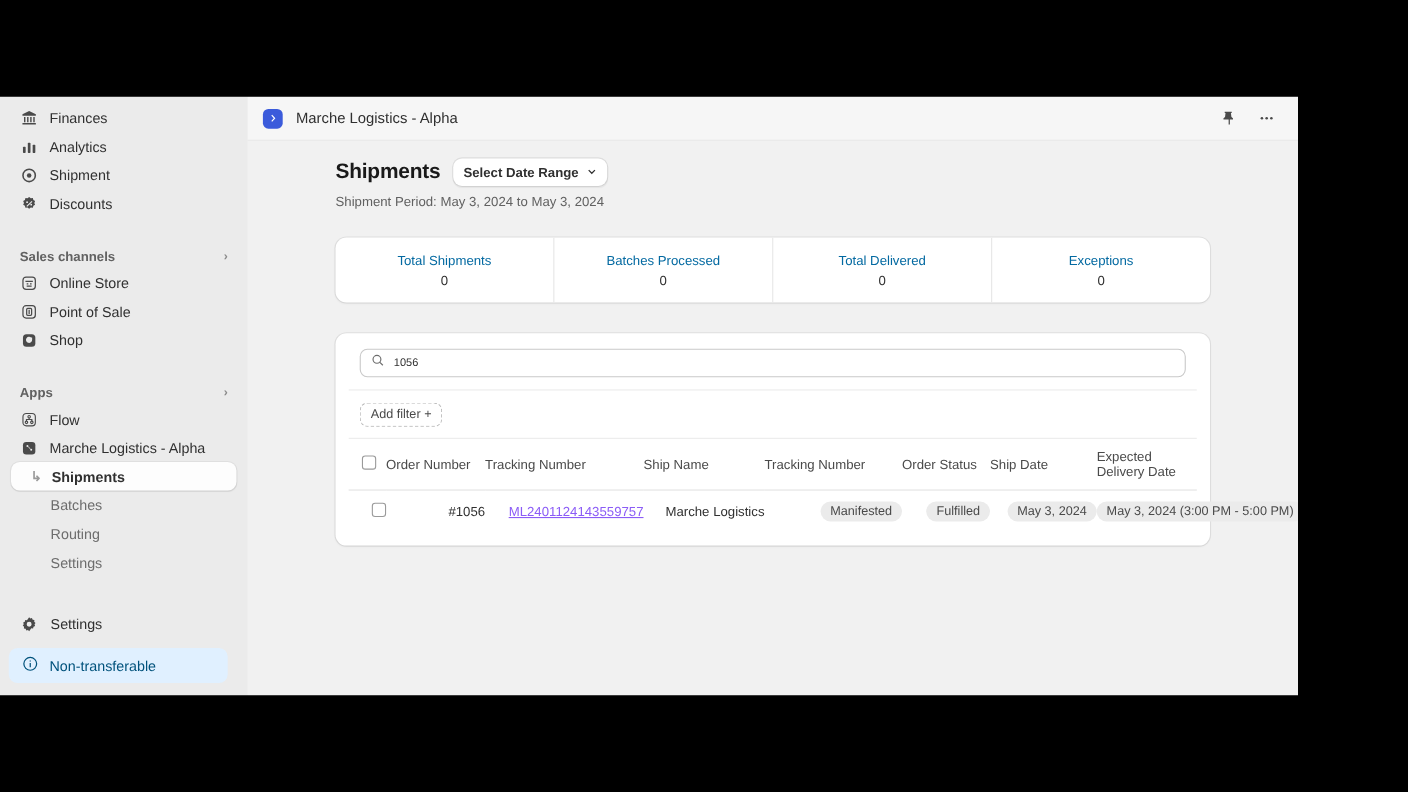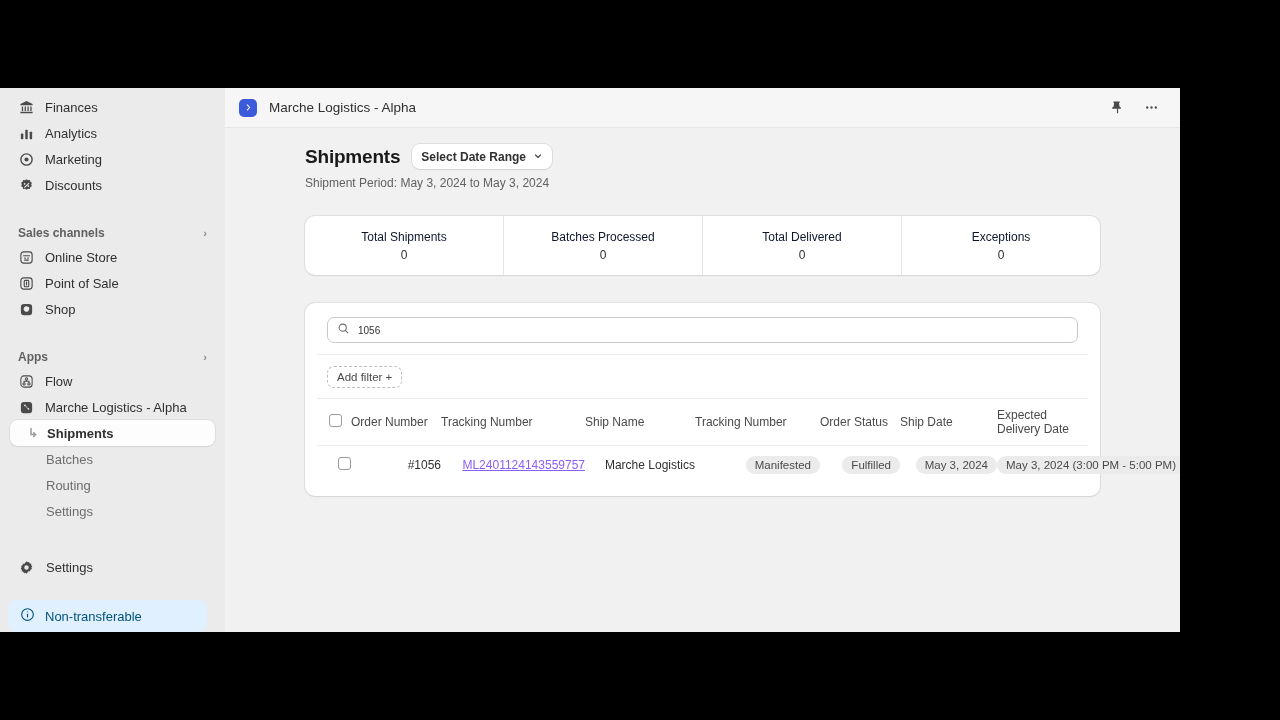--- a/index.html
+++ b/index.html
@@ -77,21 +77,21 @@
     box-shadow: 0 0 0 1px rgba(0,0,0,0.05), 0 1px 1px rgba(0,0,0,0.06);
   }
   .sub-arrow { color: #9a9a9a; font-size: 12px; margin-right: 1px; }
   .settings-row {
     display: flex; align-items: center; gap: 11px;
     height: 26px; margin: 0 10px; padding: 0 8px;
     font-size: 13px; color: #303030; cursor: pointer;
   }
   .badge-nontransferable {
     position: absolute;
-    left: 8px; bottom: 0;
+    left: 8px; bottom: 11px;
     width: 199px; height: 32px;
     background: #e0f0ff;
     border-radius: 8px;
     display: flex; align-items: center; gap: 10px;
     padding: 0 12px;
     font-size: 13px;
     color: #00527c;
     cursor: pointer;
   }
 
@@ -144,21 +144,21 @@
     overflow: hidden;
   }
   .stat {
     flex: 1;
     display: flex; flex-direction: column;
     align-items: center; justify-content: center;
     gap: 4px;
     border-right: 1px solid #e6e6e6;
   }
   .stat:last-child { border-right: none; }
-  .stat-label { font-size: 12px; color: #0f172a; }
+  .stat-label { font-size: 12px; color: #0369a1; }
   .stat-value { font-size: 12px; color: #303030; }
 
   .panel {
     margin: 28px 80px 0 80px;
     background: #fff;
     border-radius: 10px;
     box-shadow: 0 0 0 1px rgba(0,0,0,0.07), 0 1px 2px rgba(0,0,0,0.05);
     padding: 14px 12px 12px 12px;
   }
   .searchbar {
@@ -255,21 +255,21 @@
       <span class="label">Analytics</span>
     </div>
 
     <div class="nav-item">
       <span class="nav-icon">
         <svg width="15" height="15" viewBox="0 0 16 16" fill="none" stroke="currentColor" stroke-width="1.5">
             <circle cx="8" cy="8" r="6"></circle>
             <circle cx="8" cy="8" r="2.2" fill="currentColor" stroke="none"></circle>
           </svg>
       </span>
-      <span class="label">Marketing</span>
+      <span class="label">Shipment</span>
     </div>
 
     <div class="nav-item">
       <span class="nav-icon">
         <svg width="15" height="15" viewBox="0 0 16 16" fill="currentColor">
             <path d="M8 1.2 9.6 2.4l2-.2.5 1.9 1.7 1-.8 1.8.8 1.8-1.7 1-.5 1.9-2-.2L8 12.6l-1.6-1.2-2 .2-.5-1.9-1.7-1 .8-1.8-.8-1.8 1.7-1 .5-1.9 2 .2L8 1.2Z"></path>
             <path d="M6 5.3a.9.9 0 1 0 0 1.8.9.9 0 0 0 0-1.8Zm4 2.4a.9.9 0 1 0 0 1.8.9.9 0 0 0 0-1.8ZM10.4 5 5.3 9.9l.8.8L11.2 5.8l-.8-.8Z" fill="#ebebeb"></path>
           </svg>
       </span>
       <span class="label">Discounts</span>

